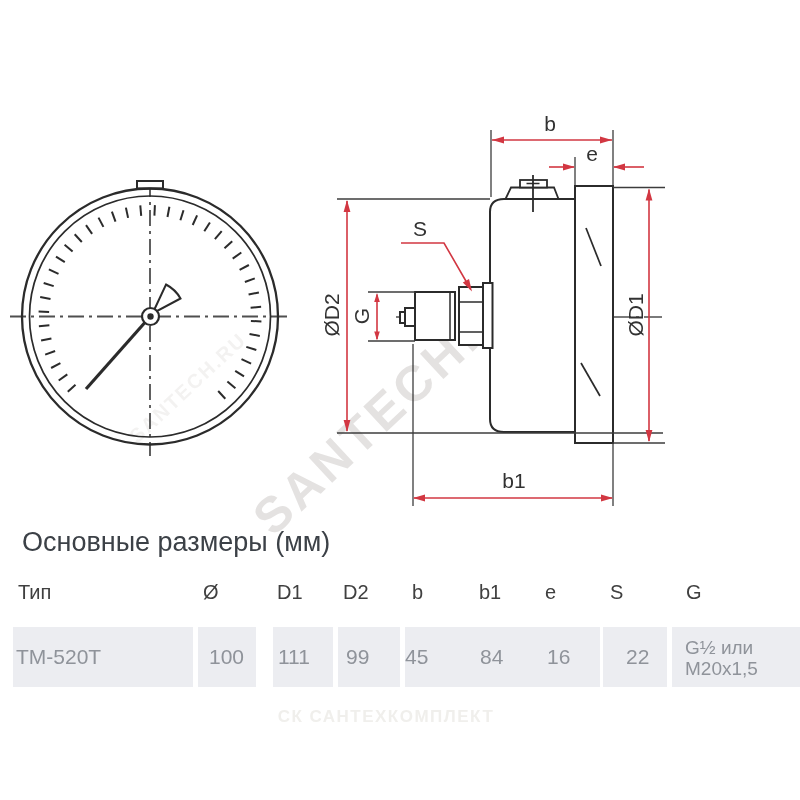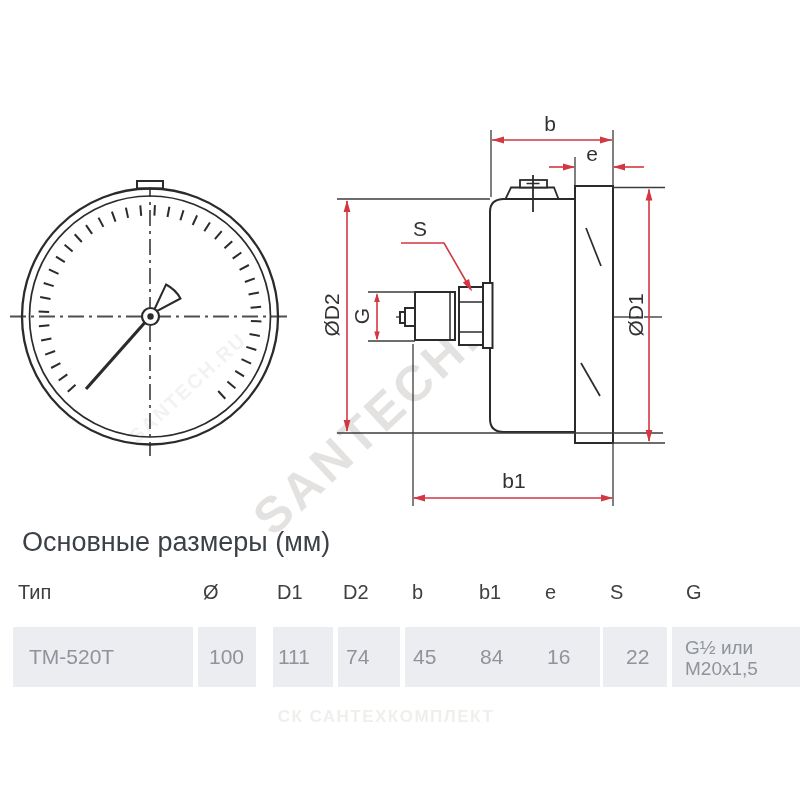--- a/index.html
+++ b/index.html
@@ -206,25 +206,25 @@
   <div class="abs th" style="left:18px">Тип</div>
   <div class="abs th" style="left:203px">Ø</div>
   <div class="abs th" style="left:277px">D1</div>
   <div class="abs th" style="left:343px">D2</div>
   <div class="abs th" style="left:412px">b</div>
   <div class="abs th" style="left:479px">b1</div>
   <div class="abs th" style="left:545px">e</div>
   <div class="abs th" style="left:610px">S</div>
   <div class="abs th" style="left:686px">G</div>
 
-  <div class="abs cell" style="left:13px;  width:180px; padding-left:16px">ТМ-520Т</div>
+  <div class="abs cell" style="left:13px;  width:180px; padding-left:3px">ТМ-520Т</div>
   <div class="abs cell" style="left:198px; width:58px;  padding-left:11px">100</div>
   <div class="abs cell" style="left:273px; width:60px;  padding-left:5px">111</div>
-  <div class="abs cell" style="left:338px; width:62px;  padding-left:8px">74</div>
-  <div class="abs cell" style="left:405px; width:76px;  padding-left:8px">45</div>
+  <div class="abs cell" style="left:338px; width:62px;  padding-left:8px">99</div>
+  <div class="abs cell" style="left:405px; width:76px;  ">45</div>
   <div class="abs cell" style="left:472px; width:71px;  padding-left:8px">84</div>
   <div class="abs cell" style="left:537px; width:63px;  padding-left:10px">16</div>
   <div class="abs cell" style="left:603px; width:64px;  padding-left:23px">22</div>
   <div class="abs cell cell-g" style="left:672px; width:138px; padding-left:13px">
     <div>G½ или</div>
     <div>М20х1,5</div>
   </div>
 
   <div class="abs footer-logo">
     <span class="mark">СК</span><span>САНТЕХКОМПЛЕКТ</span>

